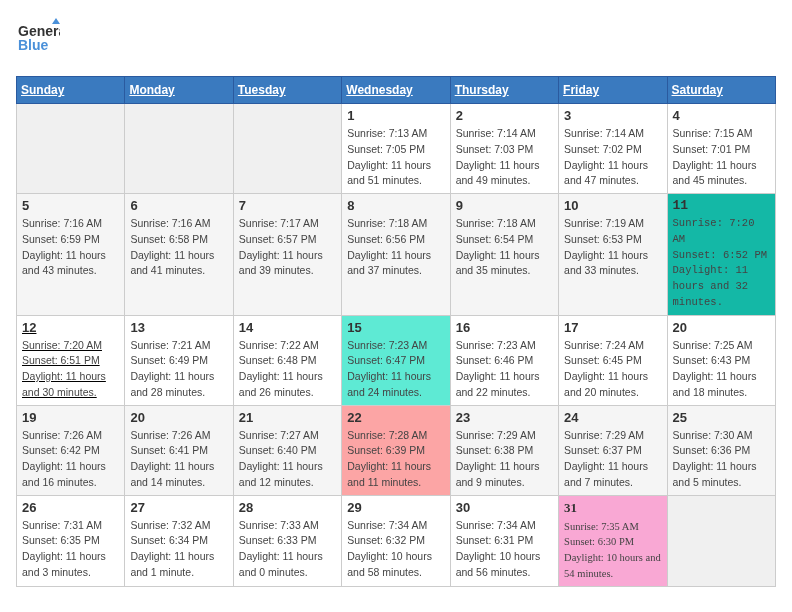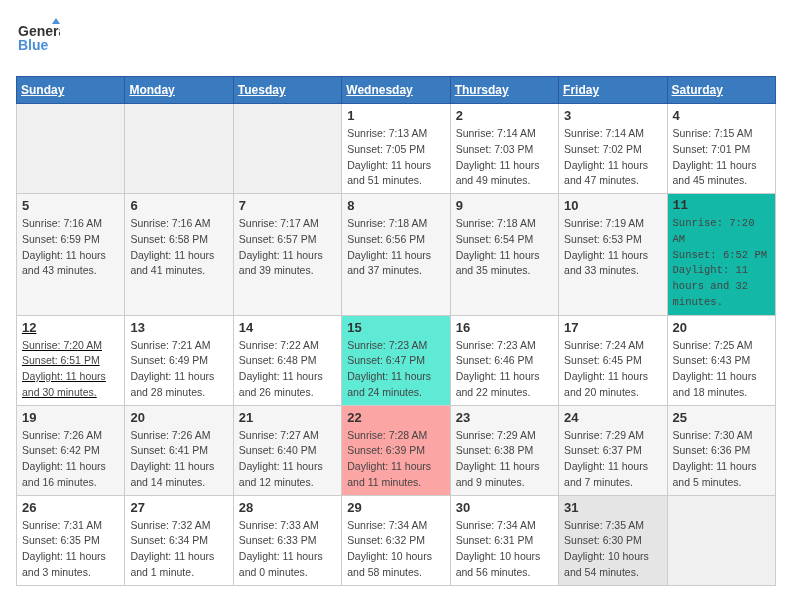--- a/index.html
+++ b/index.html
@@ -235,20 +235,20 @@
           <div class="day-info">Sunrise: 7:33 AM<br>Sunset: 6:33 PM<br>Daylight: 11 hours and 0 minutes.</div>
         </td>
         <td style="background: rgb(255, 255, 255);">
           <span class="day-number">29</span>
           <div class="day-info">Sunrise: 7:34 AM<br>Sunset: 6:32 PM<br>Daylight: 10 hours and 58 minutes.</div>
         </td>
         <td style="background: rgb(255, 255, 255);">
           <span class="day-number">30</span>
           <div class="day-info">Sunrise: 7:34 AM<br>Sunset: 6:31 PM<br>Daylight: 10 hours and 56 minutes.</div>
         </td>
-        <td style="background: #e5e5e5;">
+        <td style="background: #f9a8d4; font-family: Liberation Serif, serif;">
           <span class="day-number">31</span>
           <div class="day-info">Sunrise: 7:35 AM<br>Sunset: 6:30 PM<br>Daylight: 10 hours and 54 minutes.</div>
         </td>
         <td class="empty-cell" style="background: rgb(235, 235, 235);"></td>
       </tr>
     </tbody>
 </table>
 
 </body></html>

